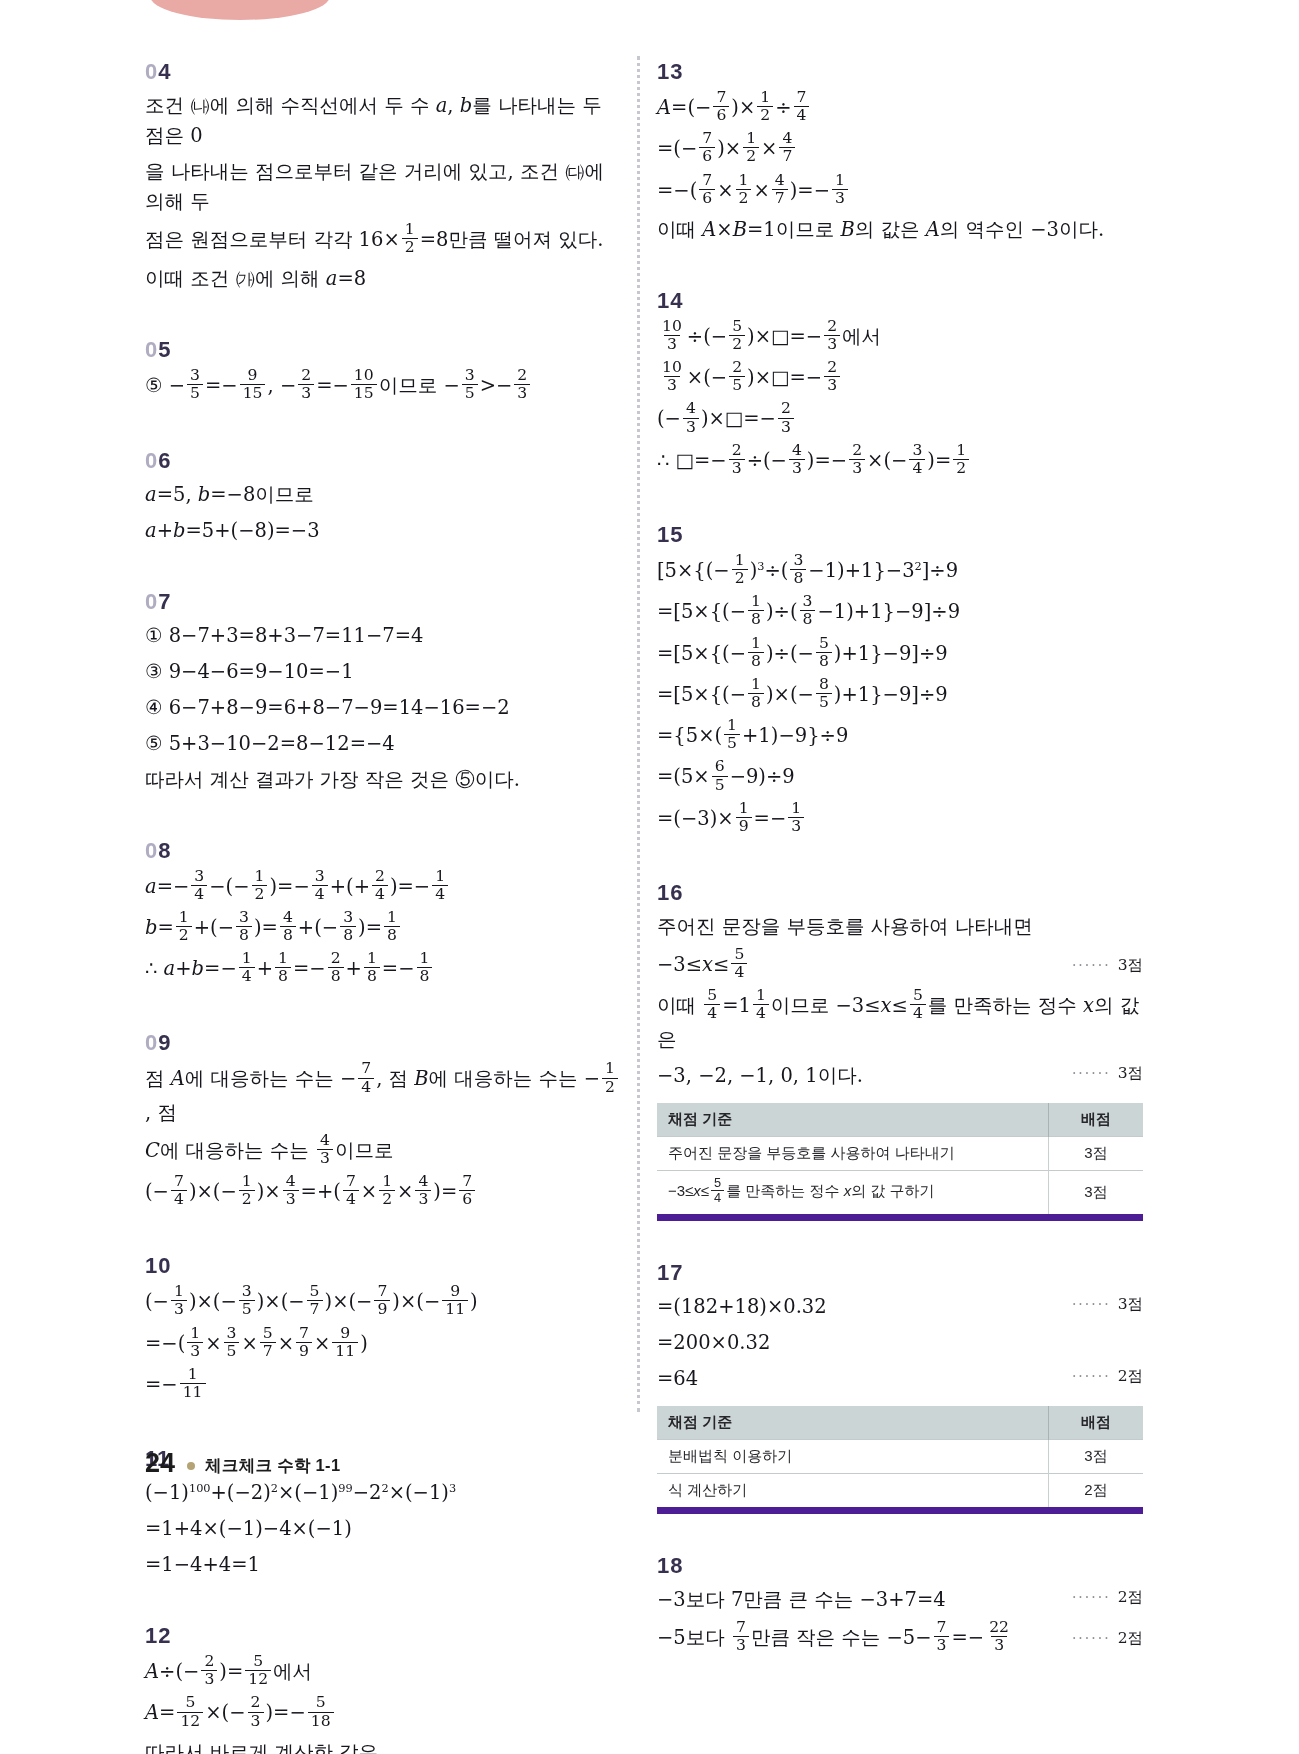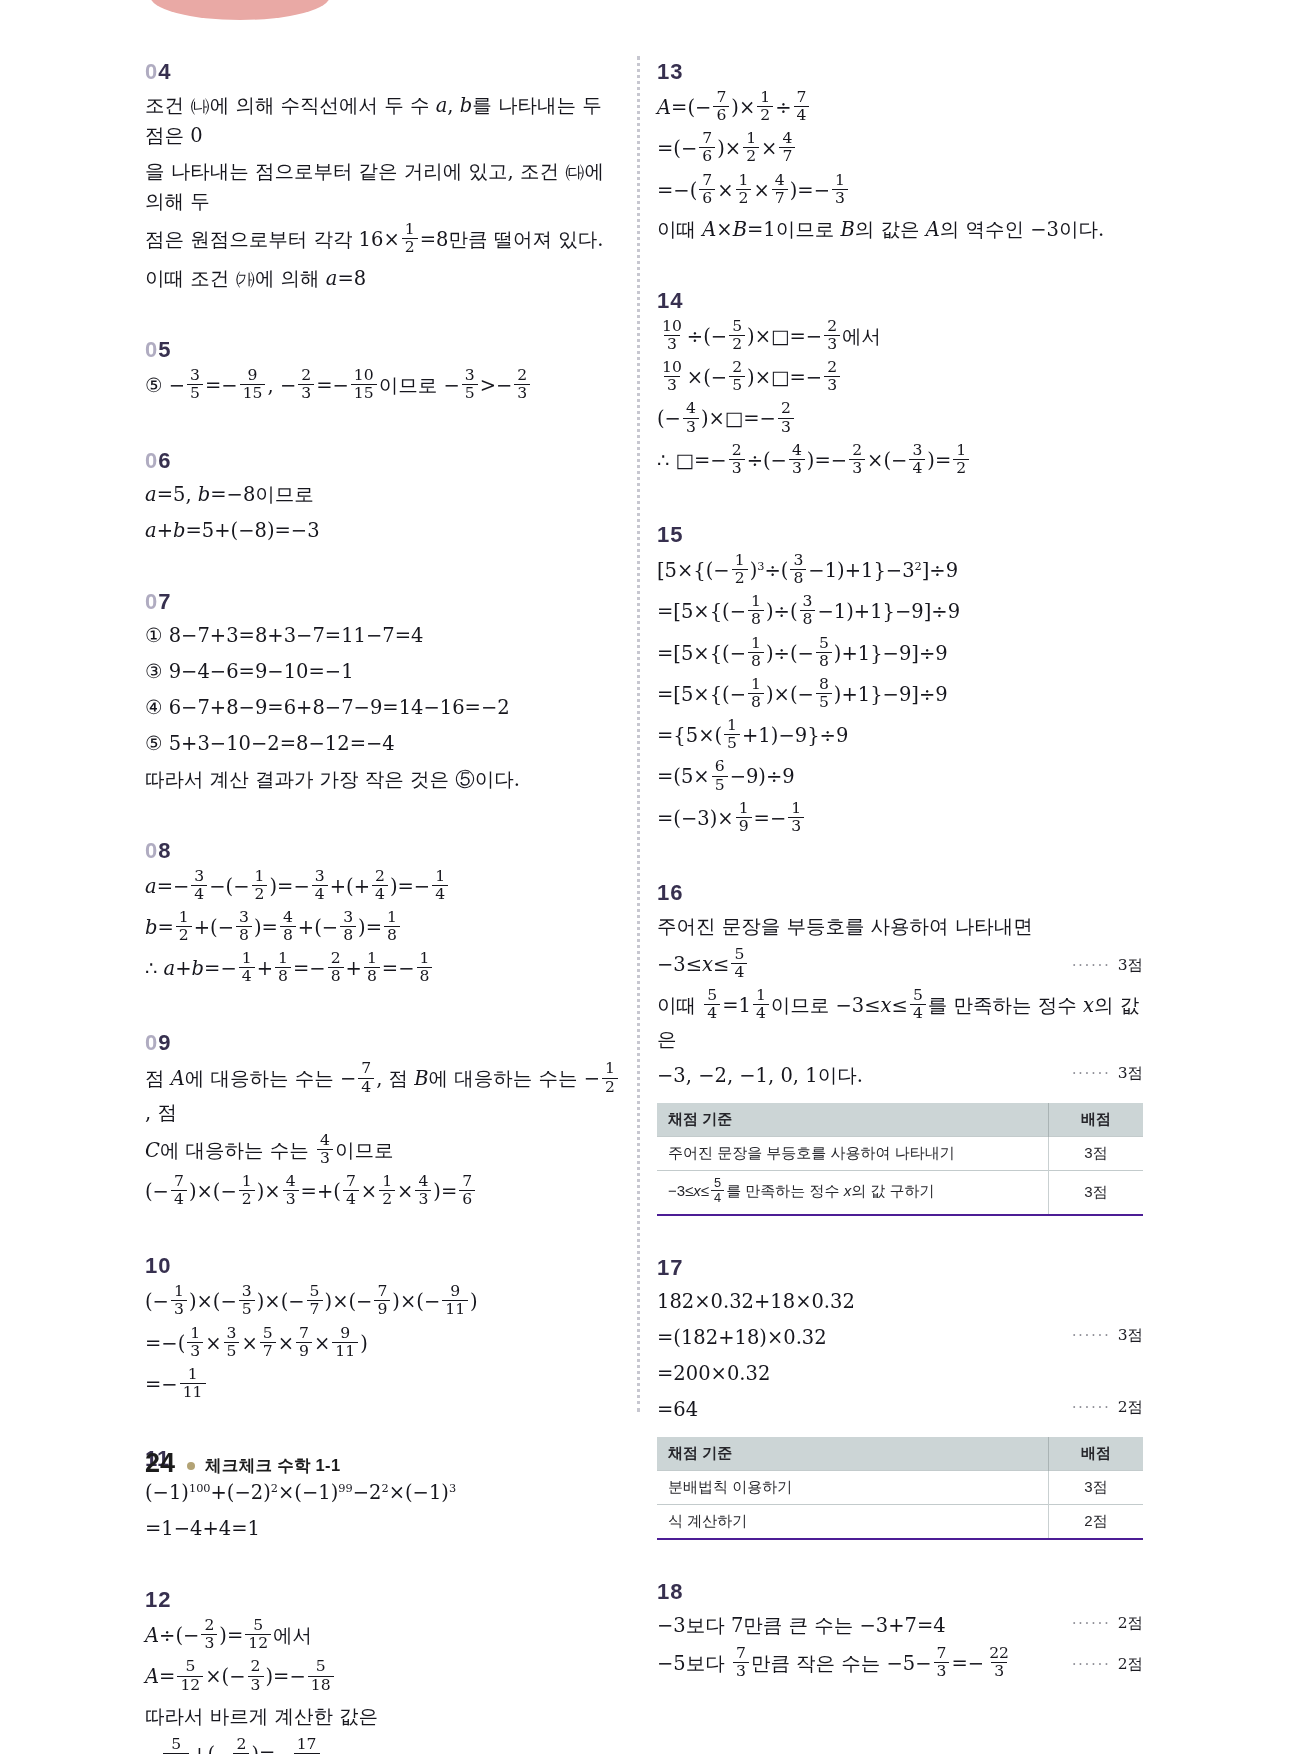--- a/index.html
+++ b/index.html
@@ -20,21 +20,21 @@
   .line{position:relative;margin:6px 0;font-size:19.5px;line-height:30px;}
   .fr{display:inline-flex;flex-direction:column;align-items:center;vertical-align:middle;
       line-height:1.1;font-size:0.8em;margin:0 2px;transform:translateY(-2px);}
   .fr .nu{padding:0 3px;}
   .fr .de{border-top:1.4px solid currentColor;padding:0 3px;}
   sup{font-size:0.58em;vertical-align:super;line-height:0;}
   .score{position:absolute;right:0;bottom:3px;font-size:15.5px;white-space:nowrap;color:#1b1b22;}
   .score .dots{color:#8f8f97;letter-spacing:2px;margin-right:7px;font-size:14px;}
   .gtable{border-collapse:collapse;width:100%;margin:12px 0 2px;
           font-family:"Liberation Sans","DejaVu Sans",sans-serif;font-size:15px;color:#26262b;
-          border-bottom:2px solid #4c1d95;}
+          border-bottom:7px solid #4c1d95;}
   .gtable th{background:#ccd5d6;font-weight:700;text-align:left;padding:7px 11px;}
   .gtable th.pts{width:72px;text-align:center;border-left:1px solid #a9b3b4;}
   .gtable td{background:#ffffff;border-top:1px solid #c3cbcc;padding:7px 11px;}
   .gtable td.pts{text-align:center;border-left:1px solid #c9d0d1;}
   .gtable .fr{font-size:0.85em;}
   .footer{position:absolute;left:145px;top:1448px;display:flex;align-items:center;
           font-family:"Liberation Sans","DejaVu Sans",sans-serif;text-align:right;}
   .pageno{font-size:27px;font-weight:700;color:#1c1c1c;}
   .fdot{width:8px;height:8px;border-radius:50%;background:#b3a375;margin:5px 10px 0 12px;}
   .ftitle{font-size:16.5px;font-weight:700;color:#1c1c1c;margin-top:4px;letter-spacing:0.3px;}
@@ -228,20 +228,21 @@
           <div class="line">=−<span class="fr">
               <span class="nu">1</span>
               <span class="de">11</span>
             </span></div>
         </div>
       </div>
       <div class="item">
         <div class="num">11</div>
         <div class="body">
           <div class="line">(−1)<sup>100</sup>+(−2)<sup>2</sup>×(−1)<sup>99</sup>−2<sup>2</sup>×(−1)<sup>3</sup></div>
+          <div class="line">=1+4×(−1)−4×(−1)</div>
           <div class="line">=1−4+4=1</div>
         </div>
       </div>
       <div class="item">
         <div class="num">12</div>
         <div class="body">
           <div class="line"><i>A</i>÷(−<span class="fr">
               <span class="nu">2</span>
               <span class="de">3</span>
             </span>)=<span class="fr">
@@ -446,21 +447,20 @@
                   </span>를 만족하는 정수 <i>x</i>의 값 구하기</td>
       <td class="pts">3점</td>
               </tr>
             </tbody>
           </table>
         </div>
       </div>
       <div class="item">
         <div class="num">17</div>
         <div class="body">
-          <div class="line">182×0.32+18×0.32</div>
           <div class="line">=(182+18)×0.32<span class="score"><span class="dots">······</span>3점</span></div>
           <div class="line">=200×0.32</div>
           <div class="line">=64<span class="score"><span class="dots">······</span>2점</span></div>
           <table class="gtable">
             <thead>
     <tr>
                 <th class="crit">채점 기준</th>
         <th class="pts">배점</th>
               </tr>
             </thead>

